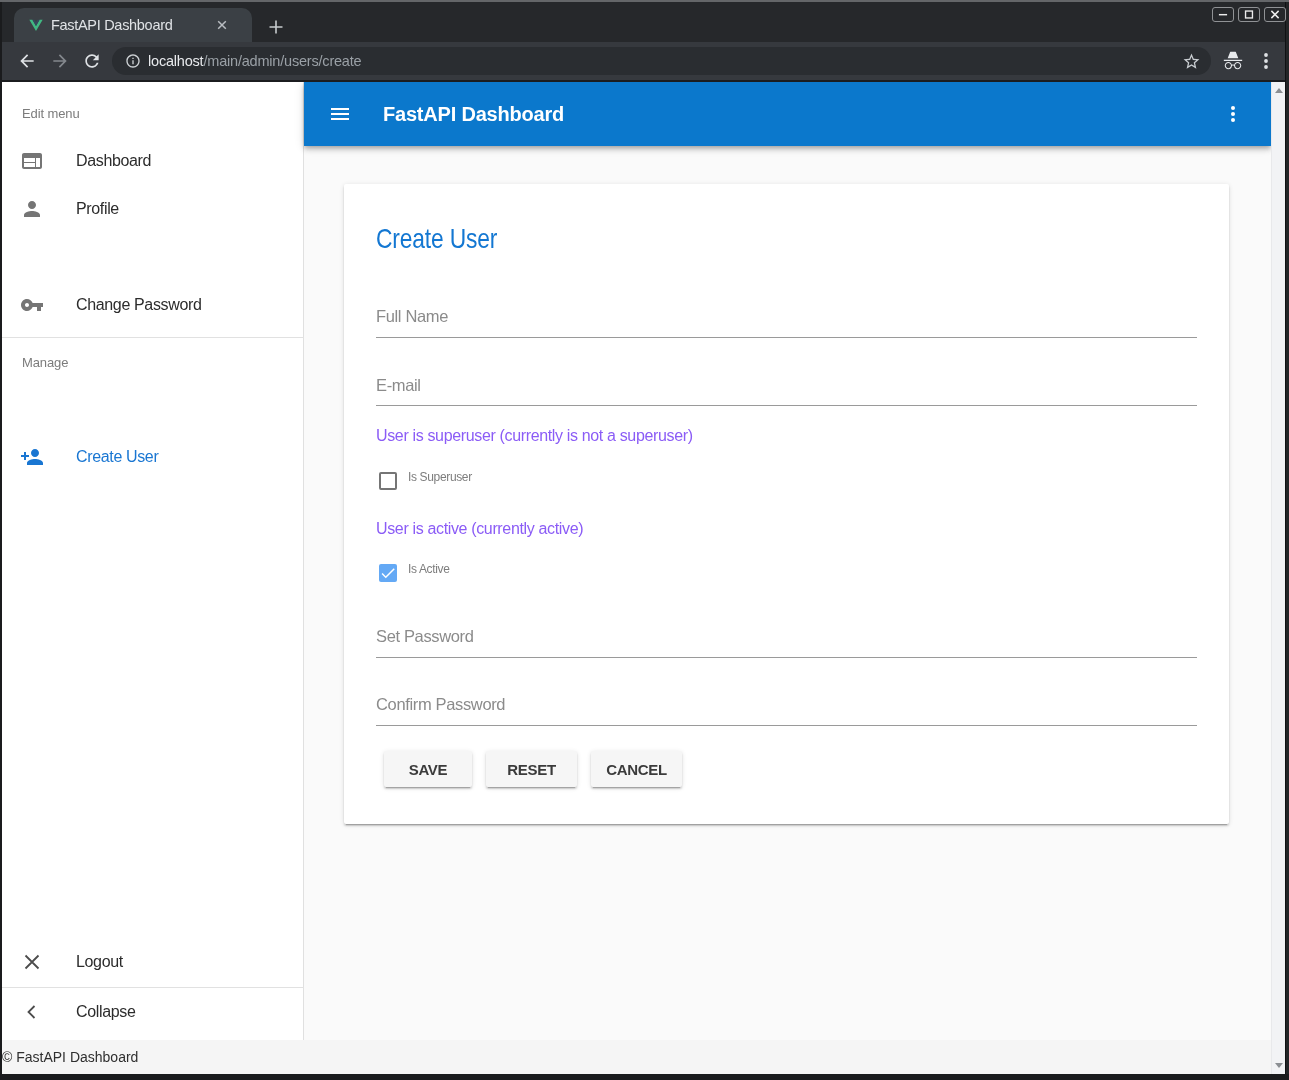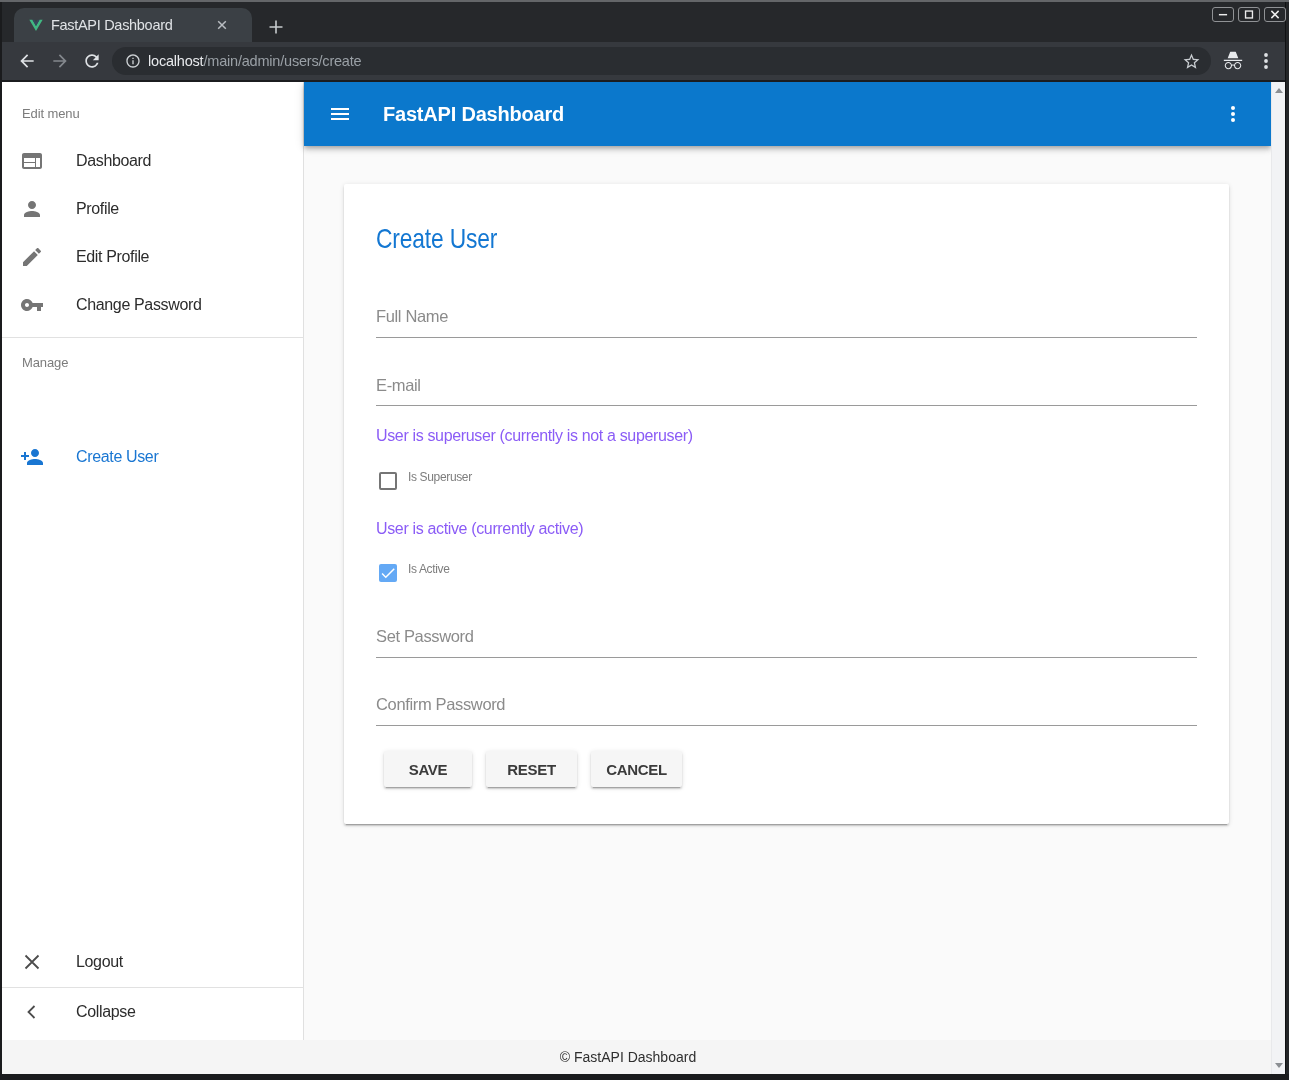--- a/index.html
+++ b/index.html
@@ -106,21 +106,21 @@
     font-size:15px; font-weight:bold; letter-spacing:-0.3px; color:#3b3b3b;
     display:flex; align-items:center; justify-content:center; cursor:pointer;
   }
   #btn-save { left:40px; width:88px; }
   #btn-reset { left:142px; width:91px; }
   #btn-cancel { left:247px; width:91px; }
 
   
   #footer {
     left:0; top:958px; width:1269px; height:34px; background:#f5f5f5;
-    display:flex; align-items:center; justify-content:center;
+    display:flex; align-items:center; justify-content:flex-start;
   }
   #footer-text { margin-right:17px; font-size:14px; letter-spacing:0px; color:#2f2f2f; }
 
   svg { display:block; width:100%; height:100%; }
 </style>
 </head>
 <body>
 
 <div class="abs" id="frame-top"></div>
 <div class="abs" id="frame-left"></div>
@@ -223,28 +223,20 @@
       </span>
       <span class="lbl">Dashboard</span>
     </div>
     <div class="nav-item" style="top:103px">
       <span class="ic">
         <svg viewBox="0 0 24 24">
             <path fill="currentColor" d="M12 12c2.21 0 4-1.79 4-4s-1.79-4-4-4-4 1.79-4 4 1.79 4 4 4zm0 2c-2.67 0-8 1.34-8 4v2h16v-2c0-2.66-5.33-4-8-4z"></path>
           </svg>
       </span>
       <span class="lbl">Profile</span>
-    </div>
-    <div class="nav-item" style="top:151px">
-      <span class="ic">
-        <svg viewBox="0 0 24 24">
-            <path fill="currentColor" d="M3 17.25V21h3.75L17.81 9.94l-3.75-3.75L3 17.25zM20.71 7.04c.39-.39.39-1.02 0-1.41l-2.34-2.34c-.39-.39-1.02-.39-1.41 0l-1.83 1.83 3.75 3.75 1.83-1.83z"></path>
-          </svg>
-      </span>
-      <span class="lbl">Edit Profile</span>
     </div>
     <div class="nav-item" style="top:199px">
       <span class="ic">
         <svg viewBox="0 0 24 24">
             <path fill="currentColor" d="M12.65 10C11.83 7.67 9.61 6 7 6c-3.31 0-6 2.69-6 6s2.69 6 6 6c2.61 0 4.83-1.67 5.65-4H17v4h4v-4h2v-4H12.65zM7 14c-1.1 0-2-.9-2-2s.9-2 2-2 2 .9 2 2-.9 2-2 2z"></path>
           </svg>
       </span>
       <span class="lbl">Change Password</span>
     </div>
 

